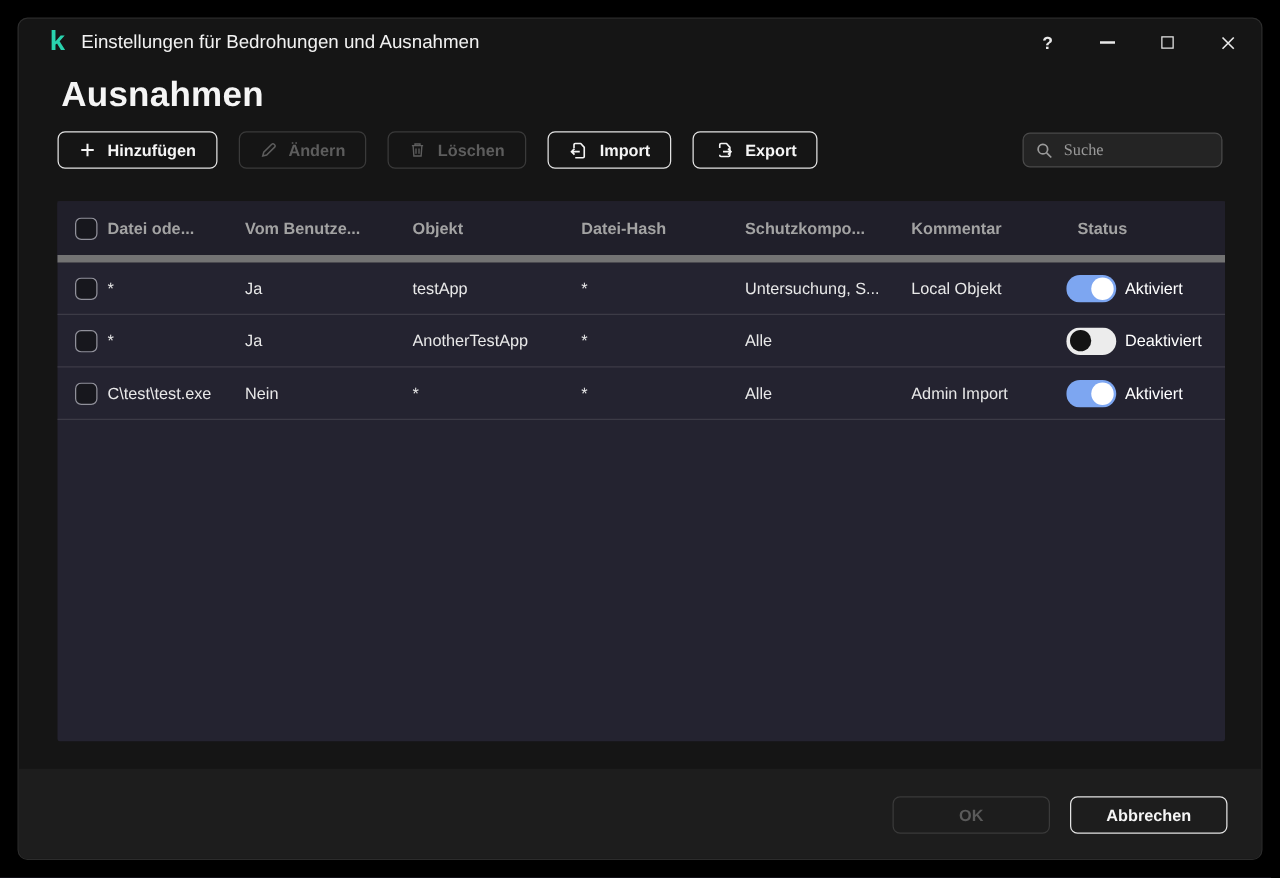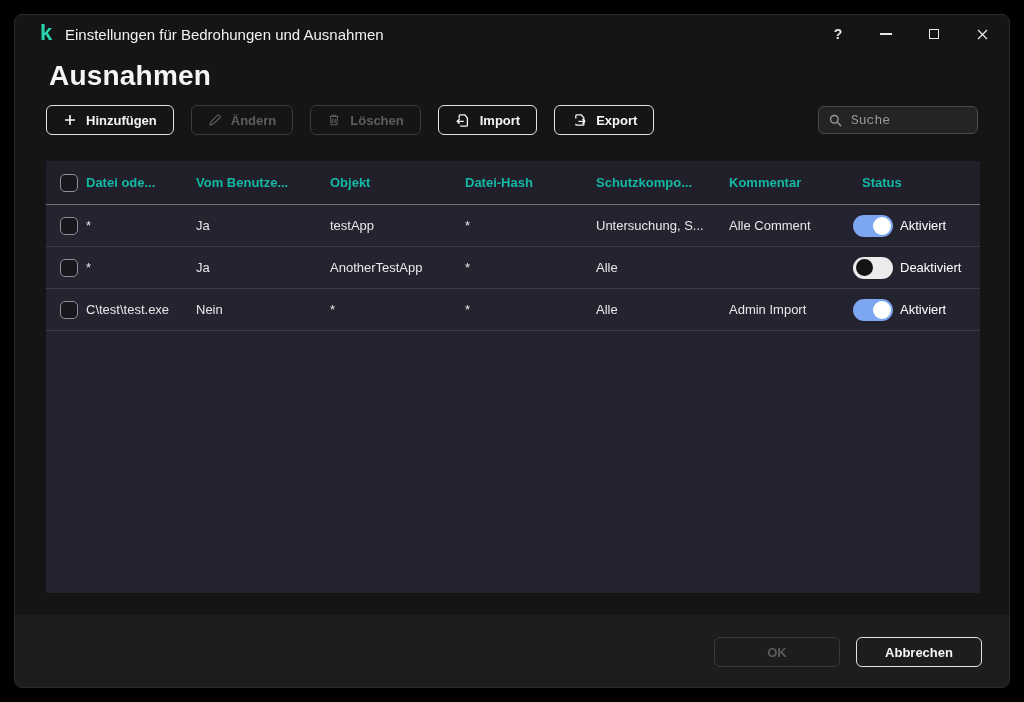--- a/index.html
+++ b/index.html
@@ -49,35 +49,35 @@
   }
   .tbtn.disabled { border-color:#3a3a3a; color:#5d5d5d; }
   .tbtn .icn { display:flex; align-items:center; }
   .search {
     position:absolute; right:31px; top:91px; width:160px; height:28px;
     border:1px solid #4a4a4a; border-radius:6px; background:#242424;
     display:flex; align-items:center; padding:0 10px; gap:7px; box-sizing:border-box;
   }
   .search input {
     background:transparent; border:none; outline:none; color:#f97316;
-    font-size:13px; width:100%; font-family:Liberation Mono, monospace;
+    font-size:13px; width:100%; font-family:Liberation Serif, serif;
   }
   .search input::placeholder { color:#9a9a9a; }
   
   .table {
     position:absolute; left:31px; top:146px; width:934px; height:432px;
     background:#242330; border-radius:2px;
   }
   .grid-cols {
     display:grid; grid-template-columns:40px 110px 134px 135px 131px 133px 133px 1fr;
     align-items:center;
   }
   .thead {
-    height:43px; background:#201f2a; color:#14b8a6; font-size:13px; font-weight:700;
-    border-bottom:1px solid #737373;
+    height:43px; background:#201f2a; color:#a3a3a3; font-size:13px; font-weight:700;
+    border-bottom:6px solid #737373;
   }
   .hcell { position:relative; white-space:nowrap; overflow:hidden; }
   .hcell.sep::before {
     content:""; position:absolute; left:-18px; top:50%; transform:translateY(-50%);
     width:1px; height:18px; background:#4c4b57;
   }
   .trow {
     height:41px; border-bottom:1px solid #3c3b46; color:#e8e8e8; font-size:13px;
   }
   .tcell { white-space:nowrap; overflow:hidden; }
@@ -202,21 +202,21 @@
 
     <div class="trow grid-cols">
       <div class="tcell cb-cell">
           <div class="checkbox"></div>
         </div>
       <div class="tcell">*</div>
       <div class="tcell">Ja</div>
       <div class="tcell">testApp</div>
       <div class="tcell">*</div>
       <div class="tcell">Untersuchung, S...</div>
-      <div class="tcell">Alle Comment</div>
+      <div class="tcell">Local Objekt</div>
       <div class="tcell status-cell">
         <div class="toggle on">
             <div class="knob"></div>
           </div>
         <span class="status-label">Aktiviert</span>
       </div>
     </div>
 
     <div class="trow grid-cols">
       <div class="tcell cb-cell">

